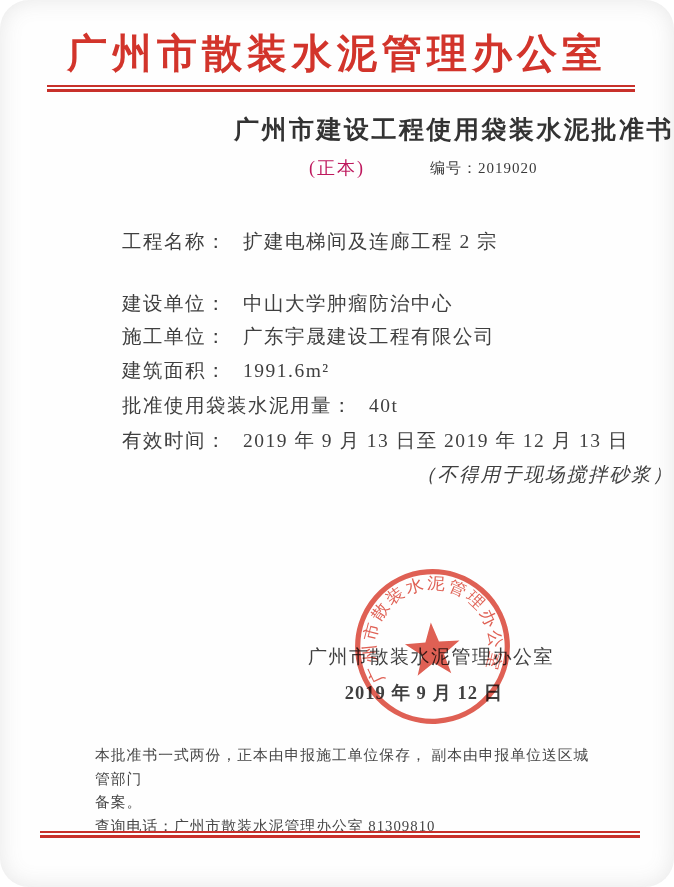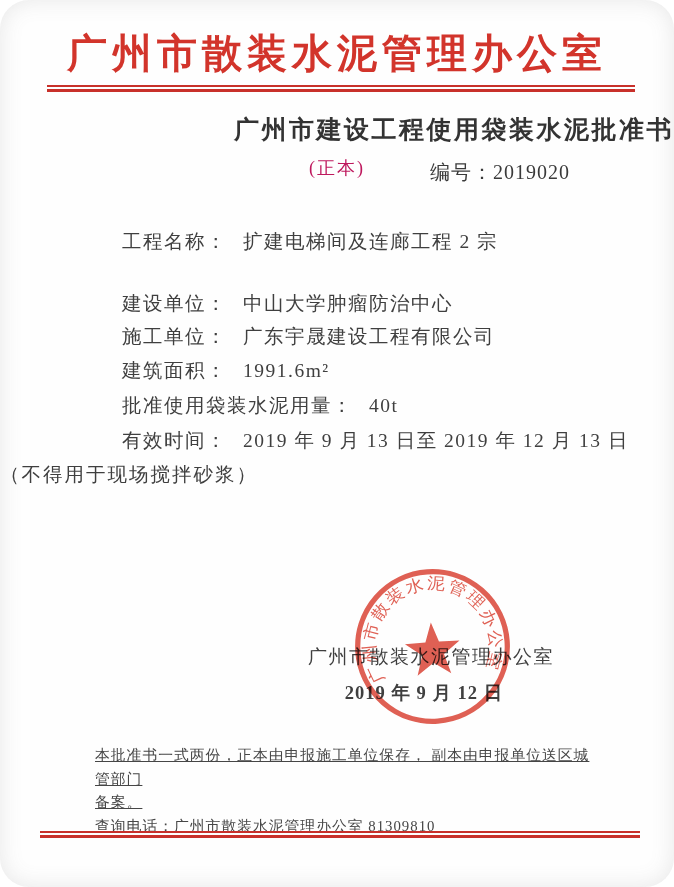--- a/index.html
+++ b/index.html
@@ -30,52 +30,52 @@
     position:absolute;top:113px;left:0;right:0;margin:0;
     text-align:right;font-size:25px;font-weight:600;
     letter-spacing:2.5px;color:#333;
   }
   .copy-type{
     position:absolute;top:156px;left:0;right:0;
     text-align:center;font-size:18px;letter-spacing:2px;color:#be185d;
   }
   .doc-number{
     position:absolute;top:159px;left:430px;
-    font-size:20px;letter-spacing:1px;color:#3a3a3a;
+    font-size:15px;letter-spacing:1px;color:#3a3a3a;
   }
   .field-row{
     position:absolute;left:122px;
     font-size:19.5px;letter-spacing:1.5px;white-space:nowrap;
   }
   .field-row .f-value{margin-left:16px;}
   .row-1{top:228px}.row-2{top:259px}.row-3{top:290px}.row-4{top:323px}
   .row-5{top:357px}.row-6{top:392px}.row-7{top:427px}
   .note-line{
     position:absolute;top:461px;left:0;right:0;
-    text-align:left;font-size:19.5px;letter-spacing:2px;
+    text-align:right;font-size:19.5px;letter-spacing:2px;font-style:italic;
   }
   .issuer{
     position:absolute;top:644px;left:308px;
     font-size:19px;letter-spacing:1.5px;white-space:nowrap;
   }
   .issue-date{
     position:absolute;top:680px;left:308px;width:232px;
     text-align:center;font-size:18.5px;letter-spacing:1px;font-weight:bold;
   }
   .seal{
     position:absolute;left:351px;top:565px;width:163px;height:163px;
     mix-blend-mode:multiply;opacity:.88;
     transform:rotate(-4deg);
     pointer-events:none;
   }
   .footer-text{
     position:absolute;top:744px;left:95px;width:498px;
     font-size:14.8px;line-height:23.5px;letter-spacing:1px;color:#464646;
   }
-  .footer-text span{display:block;text-decoration:underline;}
+  .footer-text span{display:block;}
 </style>
 </head>
 <body>
 
 <div class="page">
 
   <h1 class="org-title">广州市散装水泥管理办公室</h1>
 
   <div class="double-rule header-rule"></div>
 

